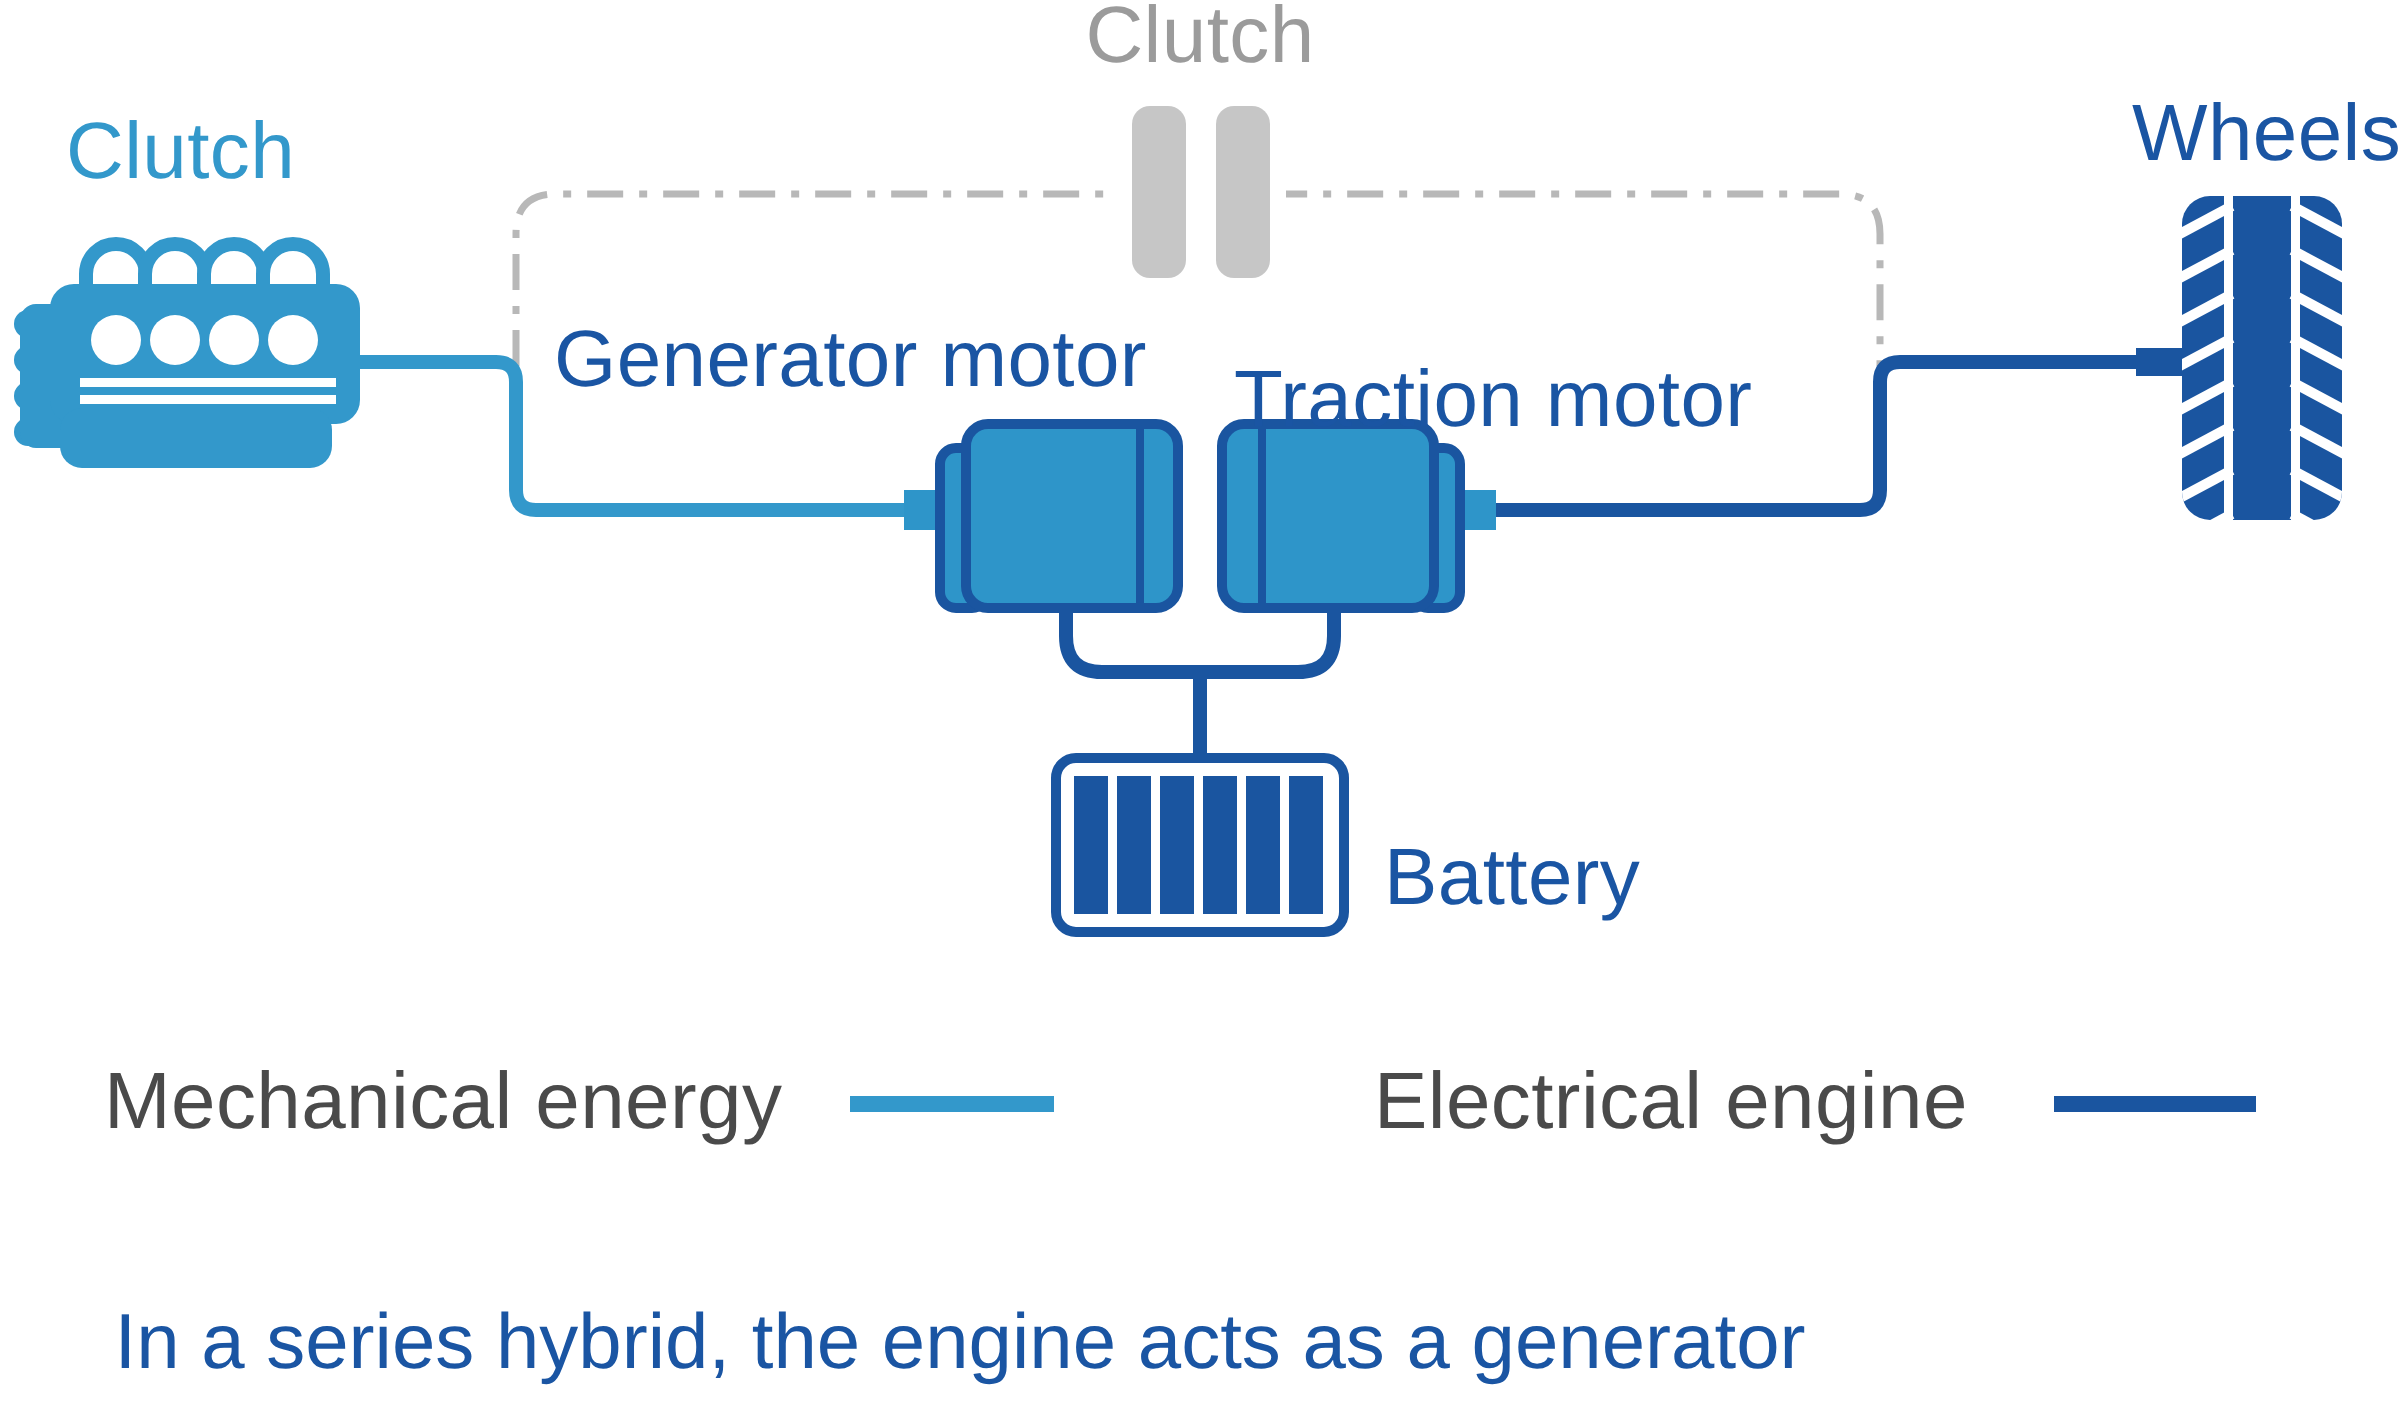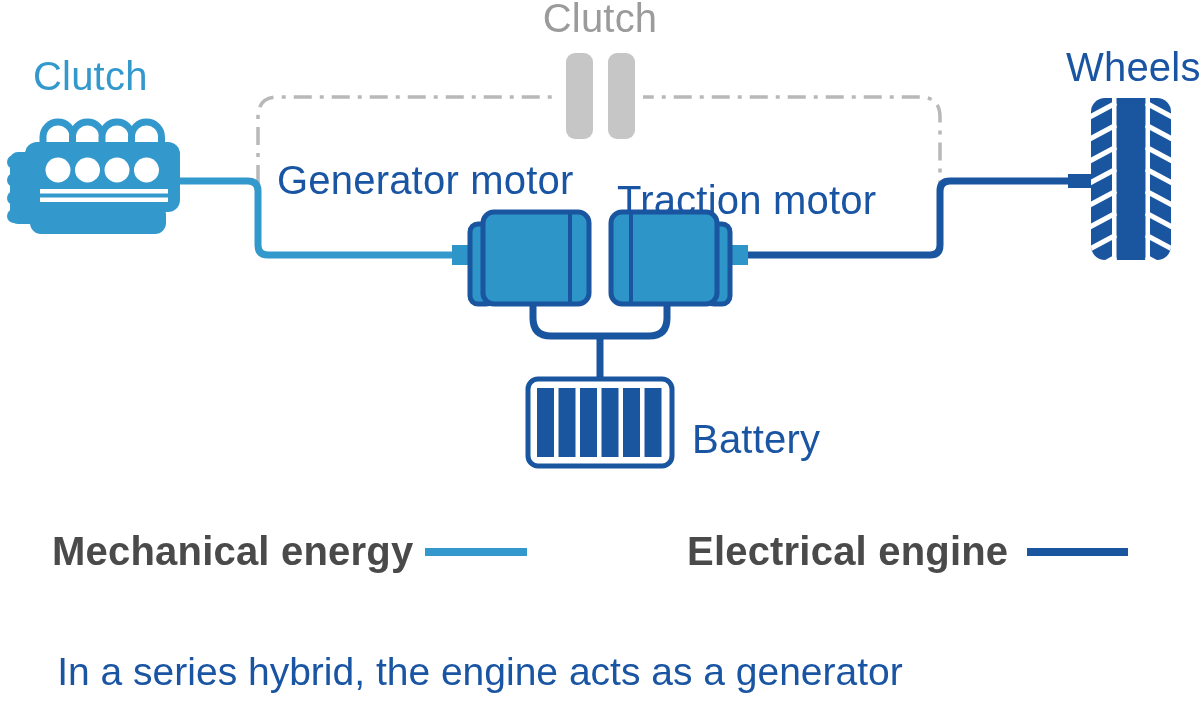--- a/index.html
+++ b/index.html
@@ -14,21 +14,21 @@
   .lbl{
     position:absolute;
     font-size:40px;
     line-height:1;
     white-space:nowrap;
     color:#1a55a3;
     letter-spacing:0.2px;
   }
   .lbl-light{color:#3398cb;}
   .lbl-gray{color:#9b9b9b;}
-  .lbl-legend{color:#4a4a4a;font-weight:bold;}
+  .lbl-legend{color:#4a4a4a;}
   .lbl-center{left:0;width:1200px;text-align:center;}
   .caption{
     position:absolute;
     left:0;top:652px;width:960px;
     text-align:center;
     font-size:39px;line-height:1;
     color:#1a55a3;
   }
 </style>
 </head>

